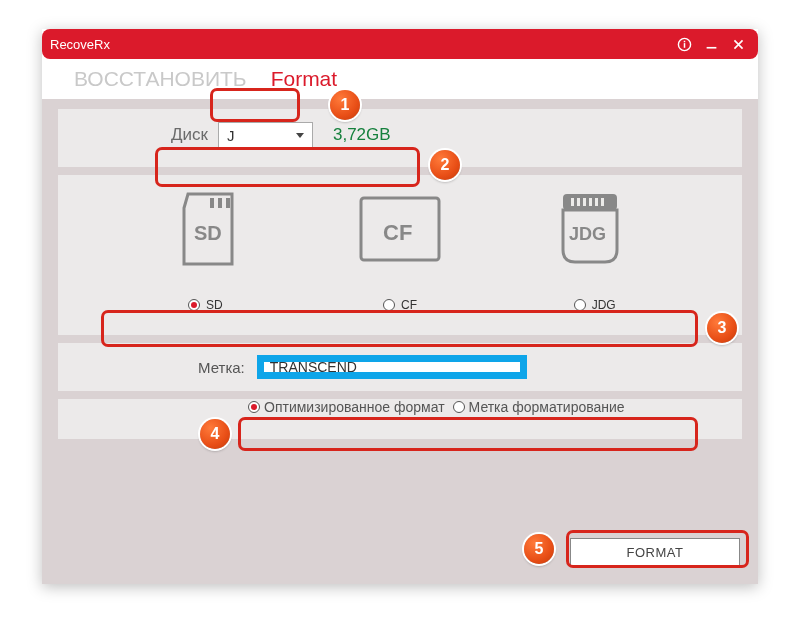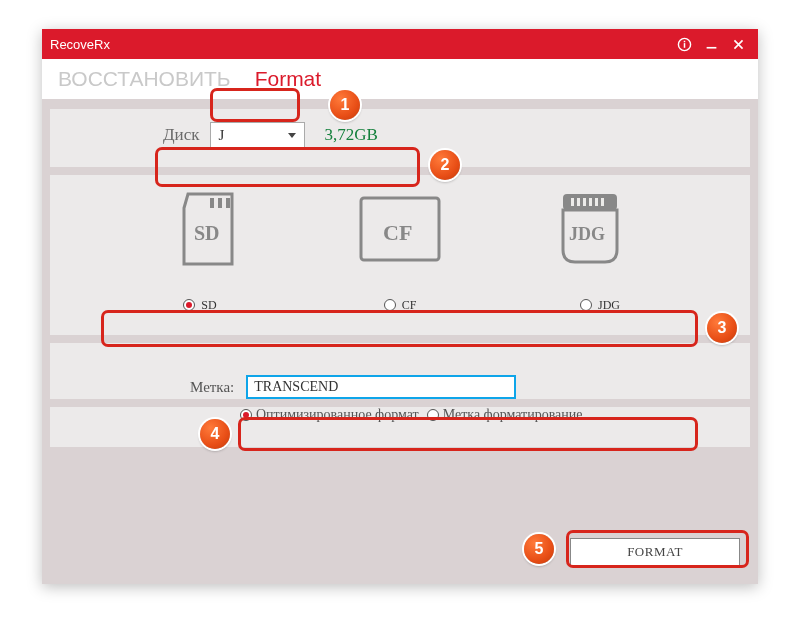--- a/index.html
+++ b/index.html
@@ -25,20 +25,21 @@
     box-shadow: 0 3px 14px rgba(0,0,0,.25);
   }
   .titlebar {
     height: 30px;
     background: #db1a2b;
     color: #fff;
     font-size: 13px;
     display: flex;
     align-items: center;
     padding: 0 8px;
+    border-radius: 8px;
   }
   .titlebar .spacer { flex: 1; }
   .tb-btn {
     width: 23px; height: 23px;
     margin-left: 4px;
     display: flex; align-items: center; justify-content: center;
     color: #fff;
   }
   .tb-btn svg { display:block; }
 
@@ -49,38 +50,37 @@
     padding: 0 10px;
     font-size: 21px;
     color: #c9c9c9;
     position: relative;
   }
   .header .tab {
     margin-right: 12px;
     padding: 2px 6px;
   }
   .header .active { color: #db1a2b; }
-  .header .other { color: #c9c9c9; }
+  .header .other { color: #c9c9c9; margin-left: 16px; }
 
   .content {
     background: #dad2d3;
     height: calc(100% - 30px - 40px);
-    padding: 10px 8px;
-    position: relative;
-    font-family: Liberation Serif, serif;
+    padding: 10px 16px;
+    position: relative;
   }
   .card {
     background: #eceaea;
     width: 100%;
     margin-bottom: 8px;
     position: relative;
   }
   .card.c1 { height: 58px; }
   .card.c2 { height: 160px; }
-  .card.c3 { height: 56px; display:flex; align-items:flex-end; }
+  .card.c3 { height: 48px; display:flex; align-items:center; }
   .card.c4 { height: 40px; display:flex; align-items:flex-start; }
 
   
   .disk-row {
     position: absolute;
     left: 113px; top: 13px;
     display: flex;
     align-items: center;
     font-size: 16px;
     color: #555;
@@ -156,21 +156,21 @@
 
   
   .label-row {
     display:flex; align-items:center;
     width:100%;
     padding-left: 140px;
   }
   .lbl { font-size:15px; color:#555; margin-right: 12px; }
   .textbox {
     width: 270px; height: 24px;
-    background:#fff; border:2px solid #0ea5e9;
+    background:#fff; border:7px solid #0ea5e9;
     padding: 0 6px;
     font-size:14px; color:#333;
     display:flex; align-items:center;
   }
 
   
   .fmt-row {
     display:flex; align-items:center;
     width:100%;
     padding-left: 190px;

